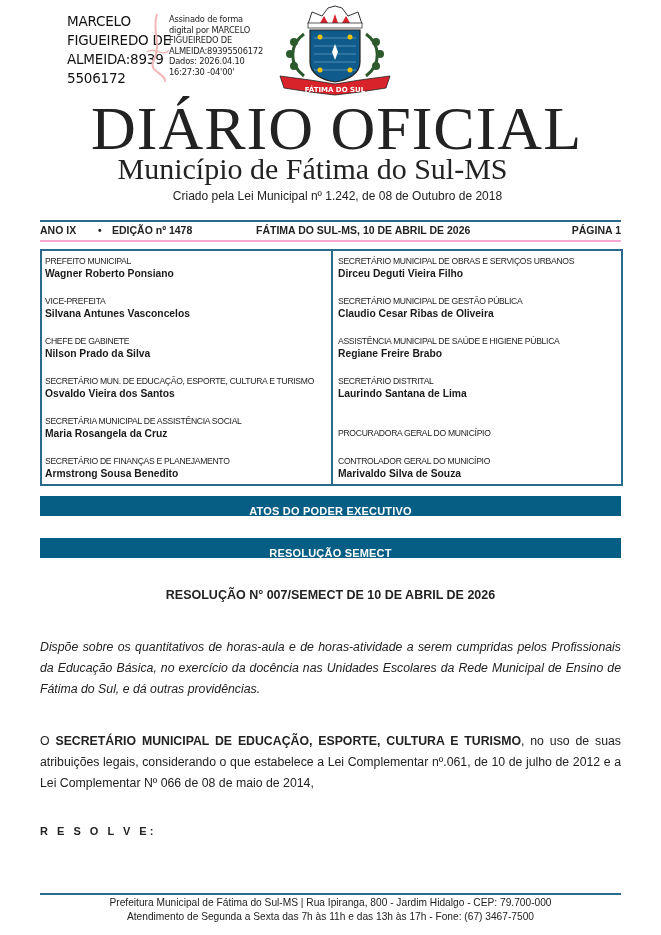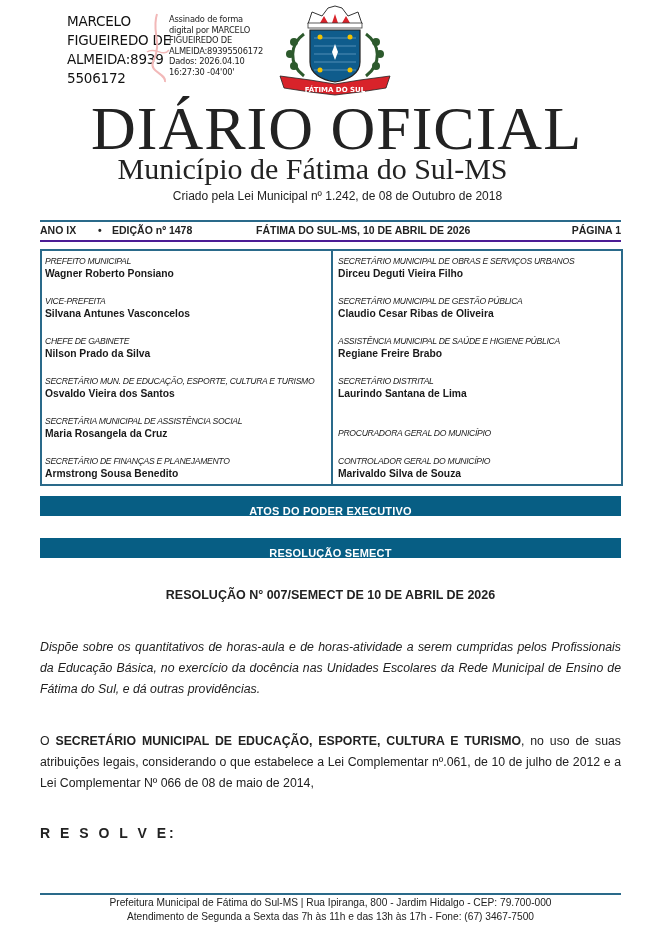--- a/index.html
+++ b/index.html
@@ -13,38 +13,38 @@
 
   
   .crest { left:270px; top:4px; width:130px; height:92px; }
 
   
   .title { left:0; width:661px; top:96px; text-align:center; font-family:"Liberation Serif", serif; font-size:62px; line-height:64px; color:#222; letter-spacing:1px; padding-left:12px; box-sizing:border-box; }
   .subtitle { left:0; width:661px; top:152px; text-align:center; font-family:"Liberation Serif", serif; font-size:30px; line-height:34px; color:#222; padding-right:36px; box-sizing:border-box; }
   .created { left:0; width:661px; top:189px; text-align:center; font-size:12px; color:#222; padding-left:14px; box-sizing:border-box; }
 
   
-  .edbar { left:40px; top:220px; width:581px; height:18px; border-top:2px solid #2a6a8a; border-bottom:2px solid #4c1d95; font-size:10.5px; font-weight:bold; color:#222; }
+  .edbar { left:40px; top:220px; width:581px; height:18px; border-top:2px solid #2a6a8a; border-bottom:2px solid #f9a8d4; font-size:10.5px; font-weight:bold; color:#222; }
   .edbar span { position:absolute; top:2px; }
 
   
   .officials { left:40px; top:249px; width:579px; height:233px; border:2px solid #2a6a8a; }
   .officials .divider { position:absolute; left:289px; top:0; width:2px; height:233px; background:#2a6a8a; }
   .off { position:absolute; width:282px; }
-  .off .role { font-size:8.6px; line-height:11px; color:#222; letter-spacing:-0.3px;font-style:italic; }
+  .off .role { font-size:8.6px; line-height:11px; color:#222; letter-spacing:-0.3px; }
   .off .name { font-size:10.3px; line-height:13px; font-weight:bold; color:#1a1a1a; }
 
   
   .bar { left:40px; width:581px; height:20px; background:#075e84; color:#fff; font-size:11px; font-weight:bold; text-align:center; line-height:30px; letter-spacing:0.2px; }
 
   .res-title { left:0; width:661px; top:588px; text-align:center; font-size:12.5px; font-weight:bold; color:#222; }
 
   .para { left:40px; width:581px; font-size:12.3px; line-height:21px; color:#222; text-align:justify; }
   .para.italic { font-style:italic; }
-  .resolve { left:40px; top:825px; font-size:14px; font-weight:bold; letter-spacing:3px; color:#222; }
+  .resolve { left:40px; top:825px; font-size:11px; font-weight:bold; letter-spacing:3px; color:#222; }
 
   .footer-line { left:40px; top:893px; width:581px; height:2px; background:#2a6a8a; }
   .footer { left:0; width:661px; text-align:center; font-size:10.2px; color:#222; }
 </style>
 </head>
 <body>
 
 <div class="abs sig-name">
   <div>MARCELO</div>
   <div>FIGUEIREDO DE</div>

